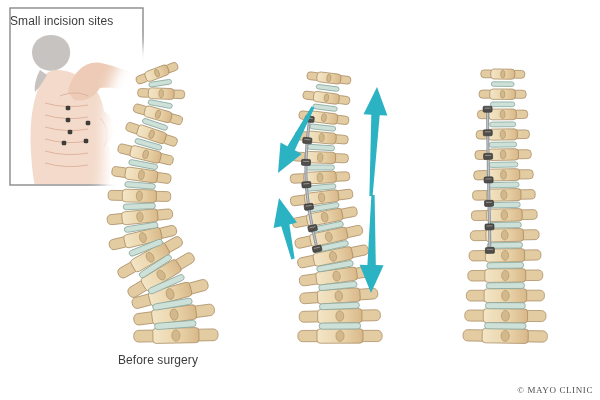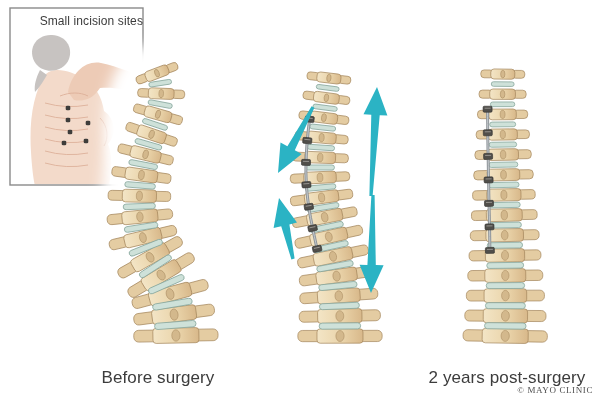--- a/index.html
+++ b/index.html
@@ -1,22 +1,22 @@
 <!DOCTYPE html>
 <html style="--arrow: #2BB3C4; --bone_light: #F3E5C6; --bone_mid: #EAD4AA; --bone_dark: #D8B88A; --bone_outline: #A3855B; --process_fill: #E4CCA2; --spinous_fill: #D3B88C; --disc_fill: #CEE1D9; --disc_outline: #88A89E; --rod: #8F959A; --rod_core: #C6CBCE; --screw: #504E4A; --screw_edge: #2F2E2C; --skin: #F3DACA; --arm_skin: #EDCBB6; --skin_line: #DCAE97; --hair: #C7C3C1; --dot: #3E3D3B; --inset_border: #8A8A8A; --label_text: #3C3C3C; --credit_text: #4F4F4F;"><head>
 <meta charset="utf-8">
 <style>
   html,body{margin:0;padding:0;background:#fff;}
   #stage{position:relative;width:600px;height:400px;background:#fff;overflow:hidden;
          font-family:"Liberation Sans", sans-serif;}
   #art{position:absolute;left:0;top:0;}
-  .inset-label{position:absolute;top:14px;left:10px;width:133px;text-align:right;
+  .inset-label{position:absolute;top:14px;left:10px;width:133px;text-align:left;
       font-size:12px;color:var(--label_text,#3c3c3c);letter-spacing:.1px;}
-  .fig-label{position:absolute;top:368px;transform:translateX(-50%);white-space:nowrap;
-      font-size:17px;color:var(--label_text,#3c3c3c);letter-spacing:.1px;}
+  .fig-label{position:absolute;top:353px;transform:translateX(-50%);white-space:nowrap;
+      font-size:12px;color:var(--label_text,#3c3c3c);letter-spacing:.1px;}
   #credit{position:absolute;top:385px;right:7px;font-family:"Liberation Serif",serif;
       font-size:9px;color:var(--credit_text,#4f4f4f);letter-spacing:.6px;}
 </style>
 </head>
 <body>
 
 <div id="stage">
   <svg id="art" width="600" height="400" viewBox="0 0 600 400">
     <defs id="art-defs">
         <linearGradient id="boneG" x1="0" y1="0" x2="1" y2="0">
@@ -529,15 +529,14 @@
               <rect x="-4.5" y="-3" width="9" height="6" rx="1.2" fill="#504E4A" stroke="#2F2E2C" stroke-width="0.6"></rect>
               <line x1="-3" y1="-1" x2="3" y2="-1" stroke="#9B9894" stroke-width="0.9"></line>
             </g>
           </g>
         </g>
       </g>
   </svg>
 
   <div class="inset-label">Small incision sites</div>
   <div class="fig-label" style="left: 158px;">Before surgery</div>
-  <div class="fig-label" style="left: 507px;">2 years post-surgery</div>
   <div id="credit">© MAYO CLINIC</div>
 </div>
 
 </body></html>

